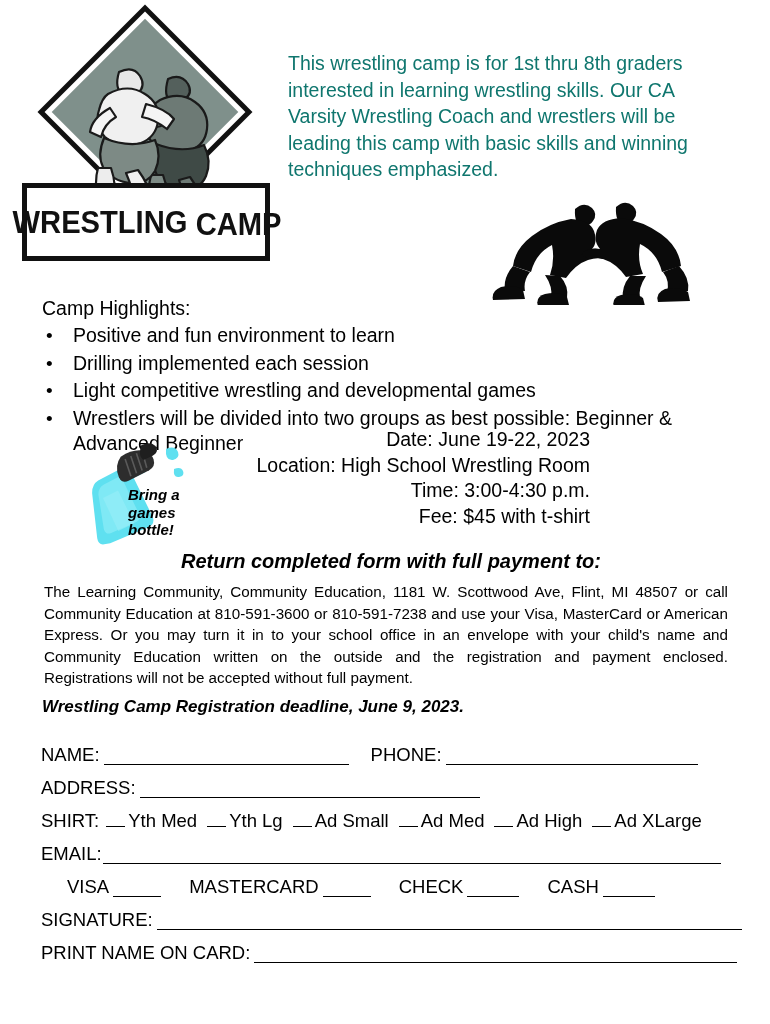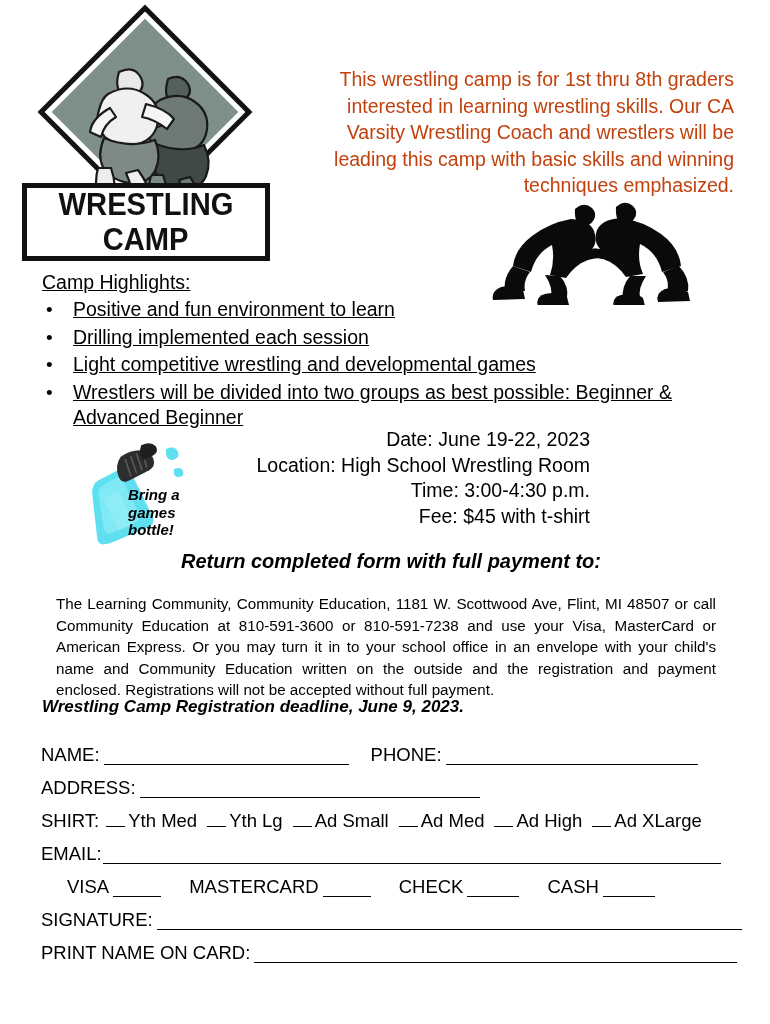--- a/index.html
+++ b/index.html
@@ -64,63 +64,61 @@
   .title-plate {
     position: absolute;
     left: 0px;
     top: 155px;
     width: 248px;
     height: 78px;
     background: #ffffff;
     border: 5px solid #111111;
     box-sizing: border-box;
     display: flex;
-    flex-direction: column;
     align-items: center;
     justify-content: center;
   }
   .title-plate .l1, .title-plate .l2 {
     font-family: "Liberation Sans", sans-serif;
     font-weight: bold;
     color: #111111;
     line-height: 1.0;
     letter-spacing: 0px;
     transform: scaleX(0.94);
   }
   .title-plate .l1 { font-size: 31px; }
   .title-plate .l2 { font-size: 31px; margin-top: 4px; }
 
   
   #intro {
     position: absolute;
     left: 288px;
-    top: 66px;
+    top: 50px;
     width: 446px;
     font-size: 19.5px;
     line-height: 26.5px;
-    text-align: right;
-    color: #c2410c;
+    text-align: left;
+    color: #0f766e;
   }
 
   
   #silhouettes {
     position: absolute;
     left: 487px;
     top: 190px;
     width: 215px;
     height: 115px;
   }
 
   
   #highlights {
     position: absolute;
     left: 42px;
-    top: 270px;
+    top: 296px;
     width: 700px;
-    text-decoration: underline;
   }
   #highlights .hl-head {
     font-size: 19.5px;
     line-height: 25px;
     margin-bottom: 2px;
   }
   #highlights ul {
     list-style: none;
     margin: 0;
     padding: 0;
@@ -180,21 +178,21 @@
   
   #payinfo {
     position: absolute;
     left: 44px;
     top: 581px;
     width: 684px;
     font-size: 15.2px;
     line-height: 21.5px;
     text-align: justify;
   }
-  #payinfo p { margin: 12px; }
+  #payinfo p { margin: 0; }
 
   
   #deadline {
     position: absolute;
     left: 42px;
     top: 697px;
     width: 690px;
     font-size: 17px;
     font-style: italic;
     font-weight: bold;

